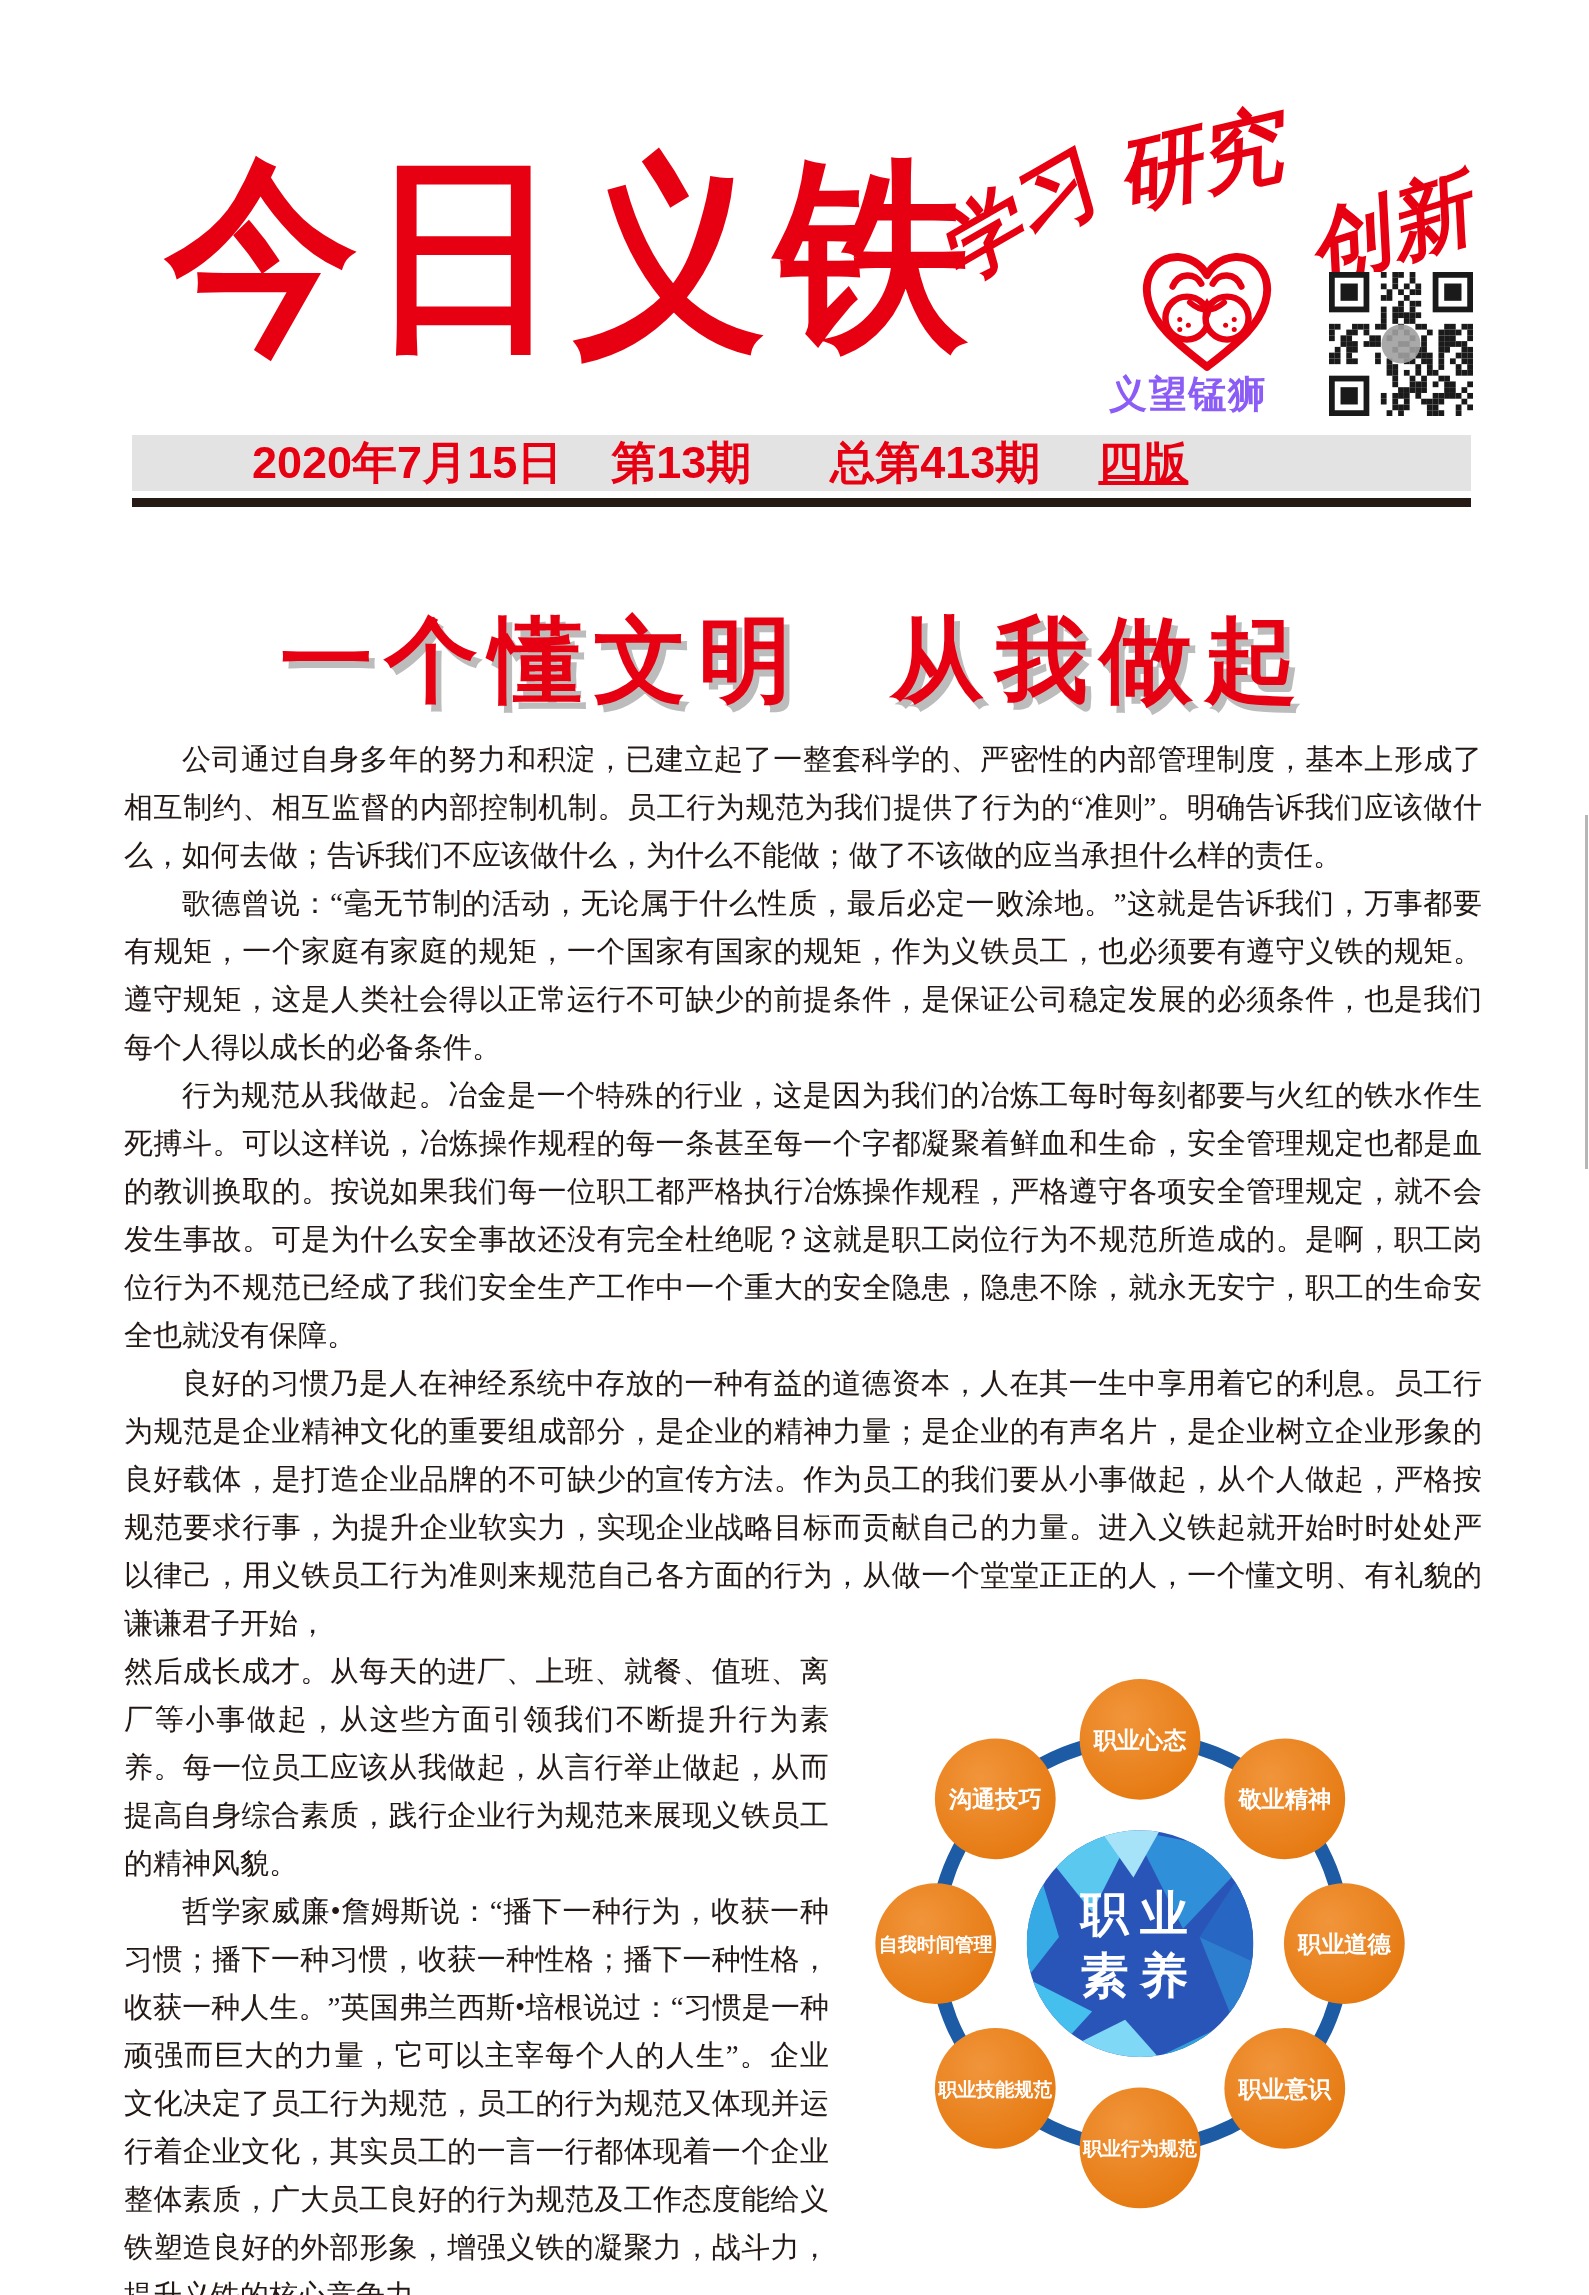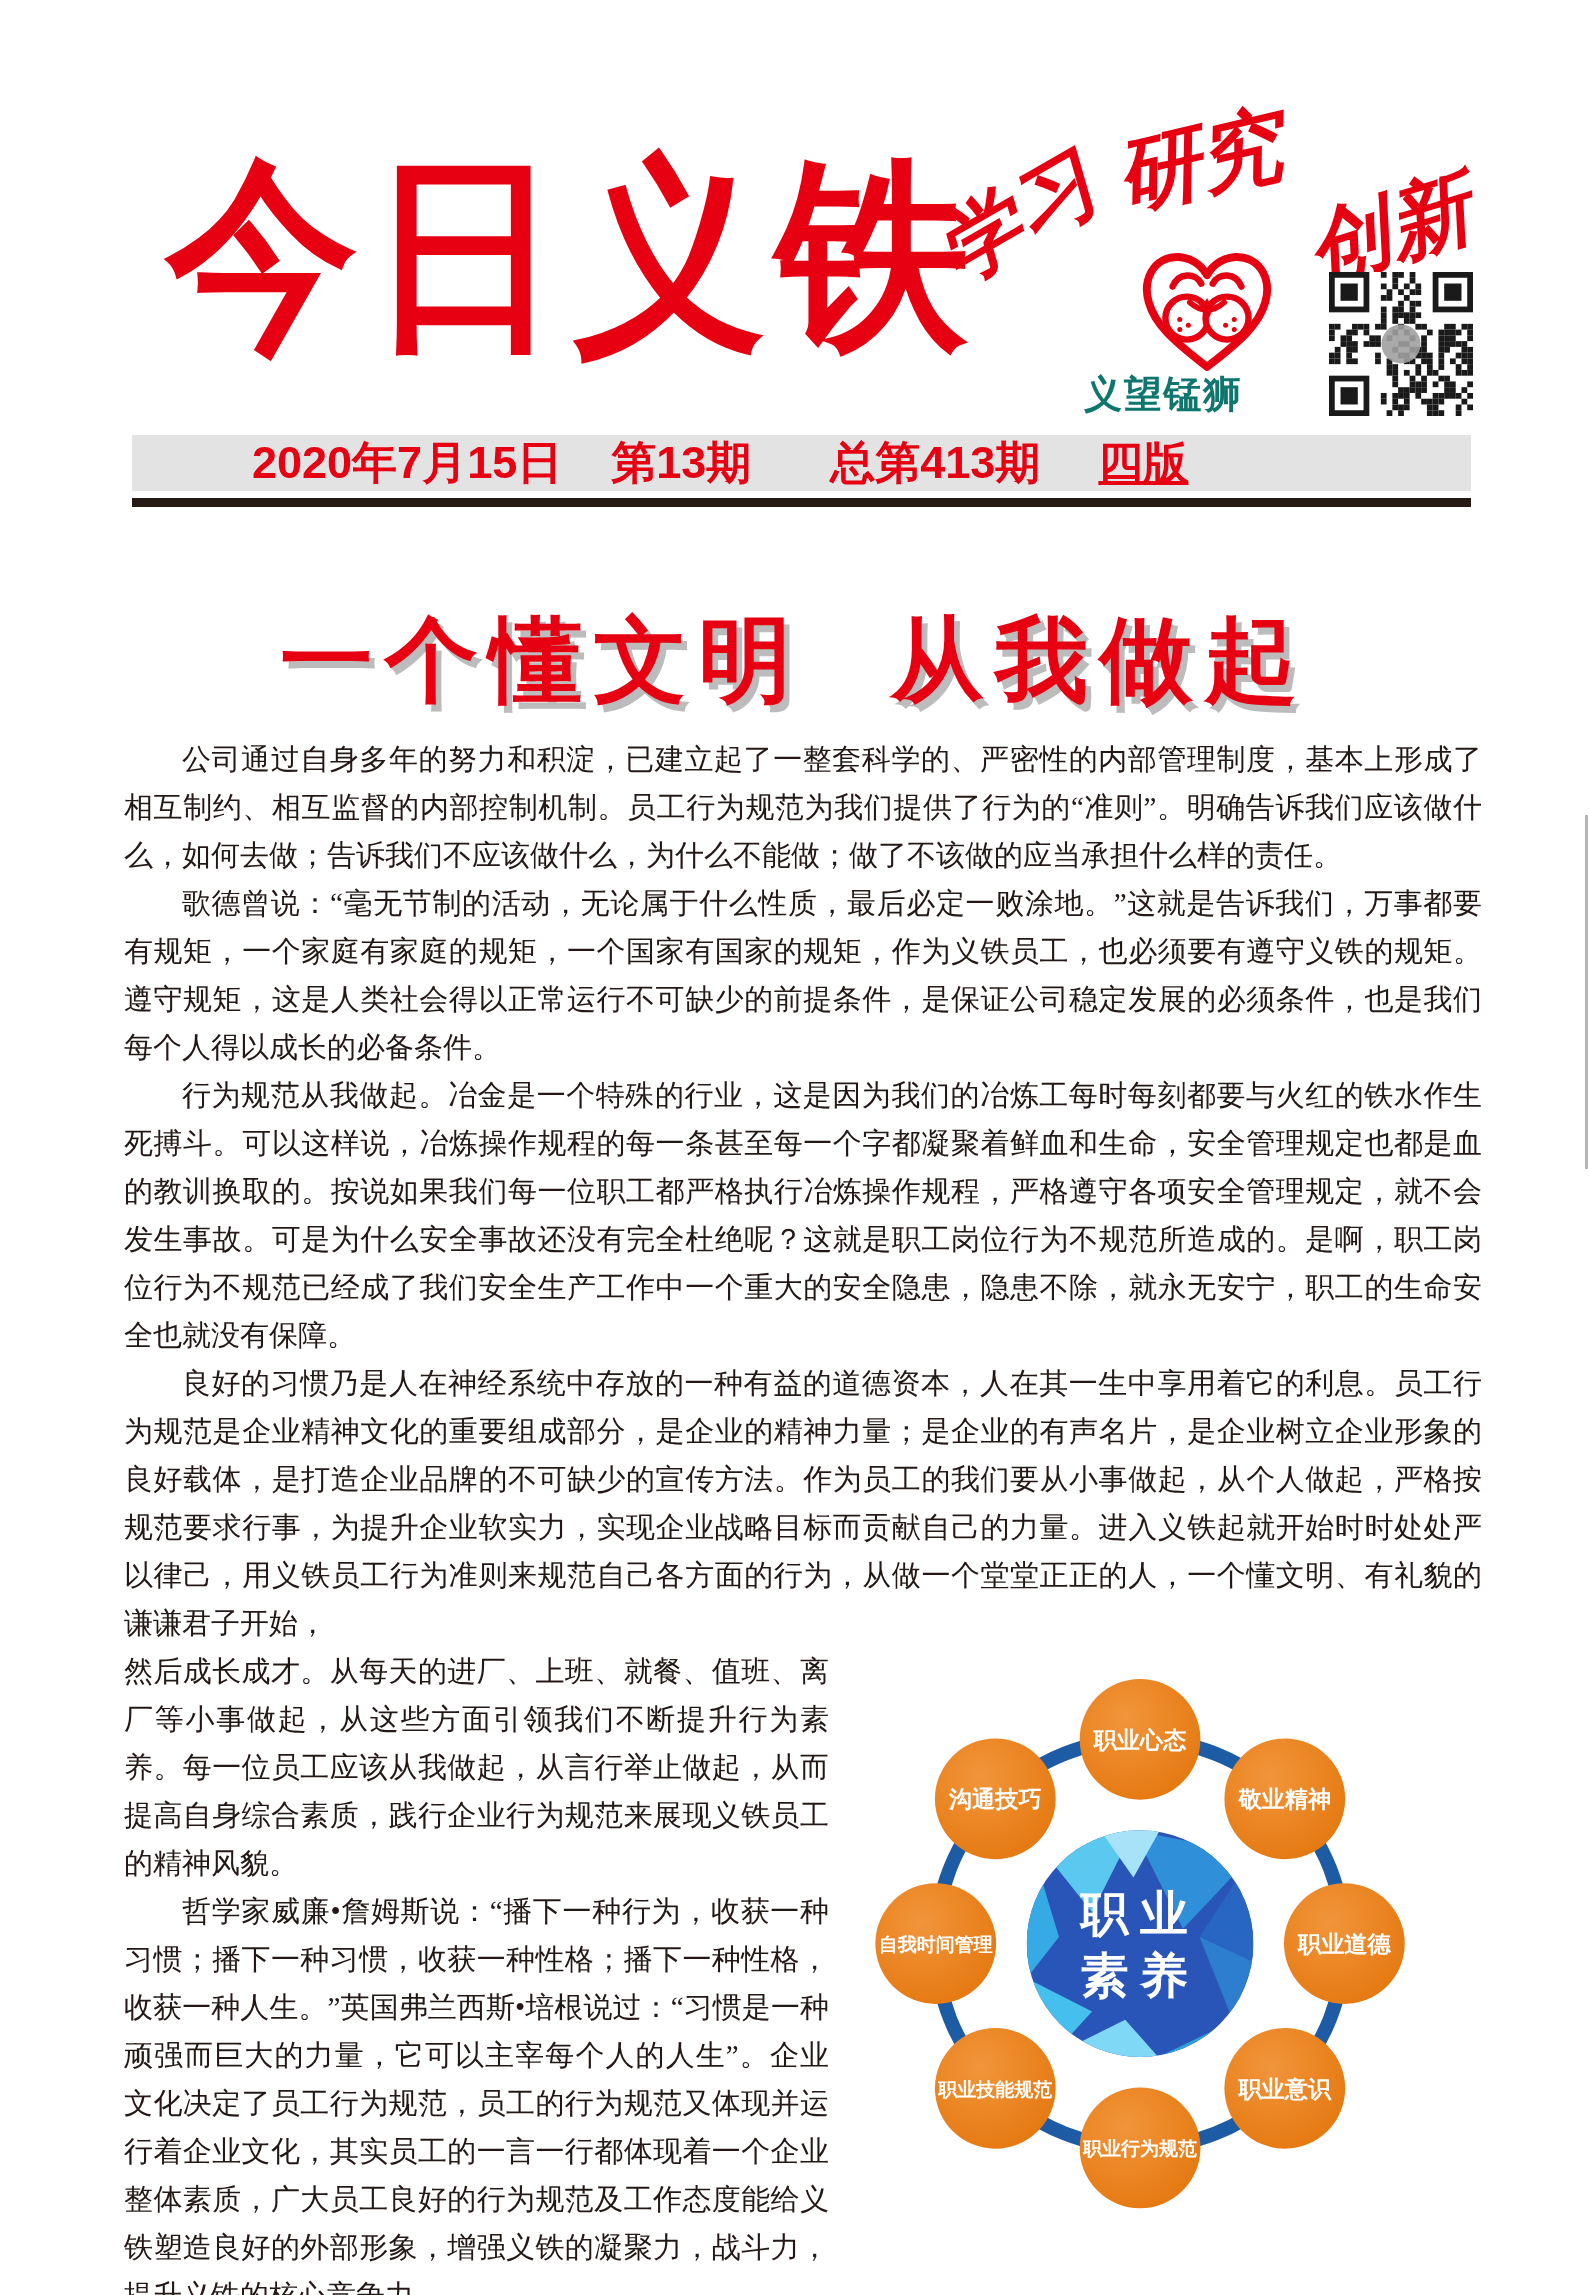--- a/index.html
+++ b/index.html
@@ -12,23 +12,23 @@
     font-size:192px;font-weight:bold;color:#e60012;letter-spacing:11.6px;
     font-family:"DejaVu Serif",serif;transform:scaleY(1.08);white-space:nowrap;}
   .url-line{left:247px;top:402px;font-family:"Liberation Sans",sans-serif;
     font-size:31px;font-weight:bold;color:#ef4444;letter-spacing:1.7px;white-space:nowrap;margin-top:48px;}
   .slogan{color:#e60012;font-family:"DejaVu Serif",serif;font-weight:bold;font-style:italic;
     font-size:83px;white-space:nowrap;}
   .slogan.s1{left:934px;top:162px;transform:rotate(-30deg);}
   .slogan.s2{left:1116px;top:106px;transform:rotate(-13deg);}
   .slogan.s3{left:1306px;top:175px;transform:rotate(-17deg);}
   .logo-svg{left:1124px;top:245px;width:166px;height:129px;}
-  .logo-caption{left:1064px;top:369px;width:199px;text-align:center;
+  .logo-caption{left:1109px;top:369px;width:199px;
     font-family:"Liberation Sans",sans-serif;font-size:38px;font-weight:bold;
-    color:#0f766e;letter-spacing:1.7px;}
+    color:#8b5cf6;letter-spacing:1.7px;}
   .qr-svg{left:1329px;top:272px;width:144px;height:144px;}
 
   
   .issue-bar{left:132px;top:435px;width:1339px;height:56px;background:#e3e3e4;
     display:flex;align-items:center;padding-left:120px;box-sizing:border-box;
     font-family:"Liberation Sans",sans-serif;font-weight:bold;font-size:45px;color:#e60012;
     white-space:nowrap;}
   .issue-bar .g1{margin-left:49px;text-align:right;}
   .issue-bar .g2{margin-left:79px;}
   .issue-bar .g3{margin-left:58px;text-decoration:underline;}

